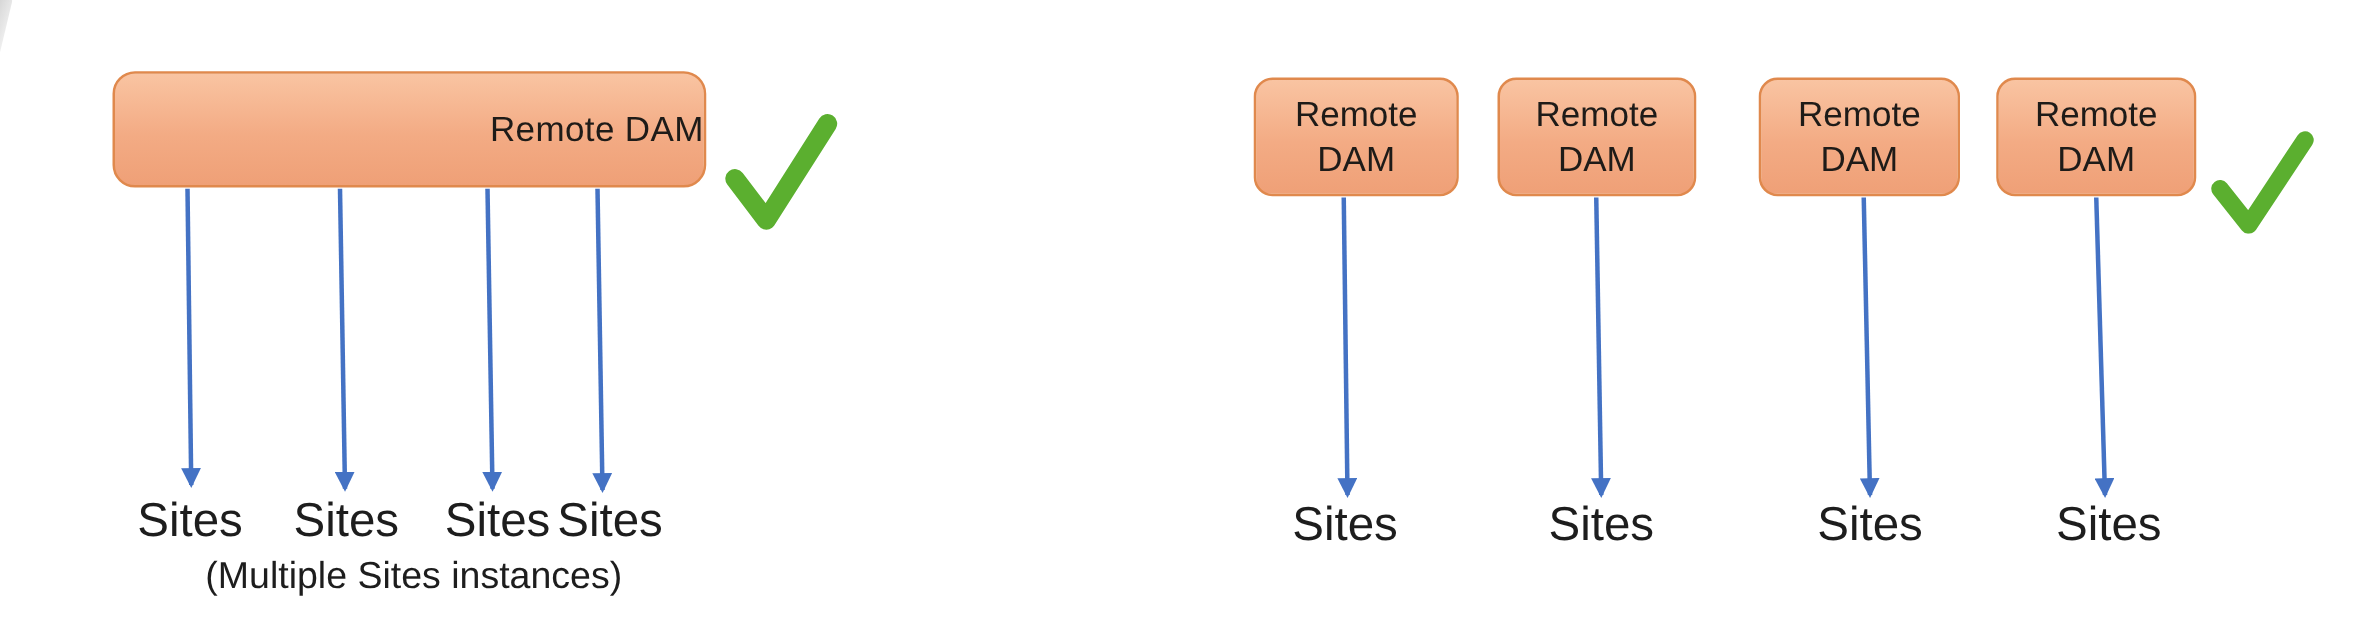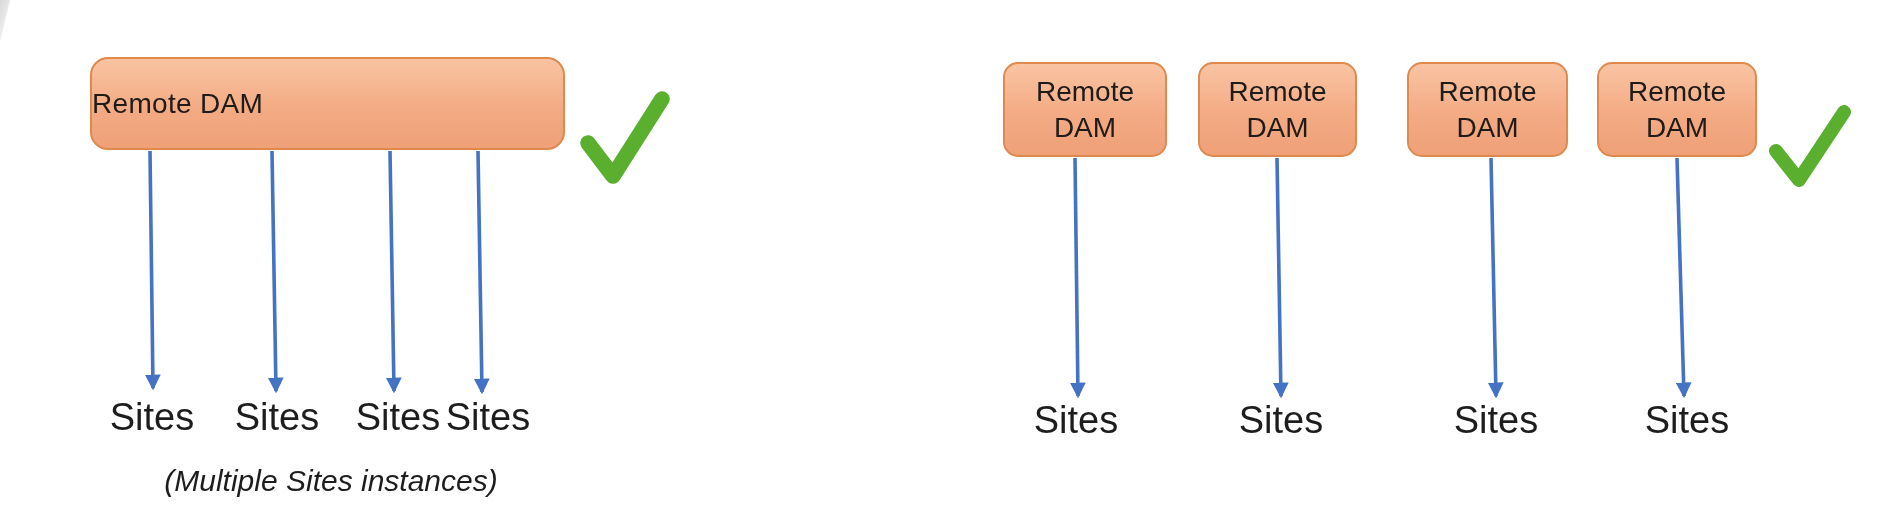--- a/index.html
+++ b/index.html
@@ -16,21 +16,21 @@
     background:linear-gradient(110deg,#d7d7d7 0%, #ededed 55%, transparent 80%);
     clip-path:polygon(0 0,100% 0,0 100%);
   }
   .overlay{position:absolute;left:0;top:0;width:1890px;height:508px;pointer-events:none;}
   .dam-box{
     position:absolute;
     box-sizing:border-box;
     background:linear-gradient(180deg,#f9c4a2 0%,#f3ab84 55%,#efa077 100%);
     border:2.5px solid #e0894d;
     border-radius:18px;
-    display:flex;align-items:center;justify-content:flex-start;
+    display:flex;align-items:center;justify-content:flex-end;
     text-align:center;
     font-size:28px;
     color:#1e1b18;
   }
   .left-box{left:90px;top:57px;width:475px;height:93px;letter-spacing:0.3px;}
   .small-box{border-radius:15px;line-height:1.28;top:62px;height:95px;}
   .site-label{
     position:absolute;
     transform:translateX(-50%);
     font-size:38px;
@@ -75,21 +75,21 @@
 
   <svg class="check" style="left:579px;top:89px;width:92px;height:96px;" viewBox="0 0 92 96">
     <path d="M9 54 L34 87 L83 10" fill="none" stroke="#5baf2f" stroke-width="15.5" stroke-linecap="round" stroke-linejoin="round"></path>
   </svg>
 
   <div class="site-label" style="left:152px;top:396px;">Sites</div>
   <div class="site-label" style="left:277px;top:396px;">Sites</div>
   <div class="site-label" style="left:398px;top:396px;">Sites</div>
   <div class="site-label" style="left:488px;top:396px;">Sites</div>
 
-  <div class="caption" style="left:331px;top:464px;font-style:italic;">(Multiple Sites instances)</div>
+  <div class="caption" style="left:331px;top:444px;">(Multiple Sites instances)</div>
 
   <div class="dam-box small-box" style="left:1003px;width:164px;">
     <span>Remote DAM</span>
   </div>
   <div class="dam-box small-box" style="left:1198px;width:159px;">
     <span>Remote DAM</span>
   </div>
   <div class="dam-box small-box" style="left:1407px;width:161px;">
     <span>Remote DAM</span>
   </div>

